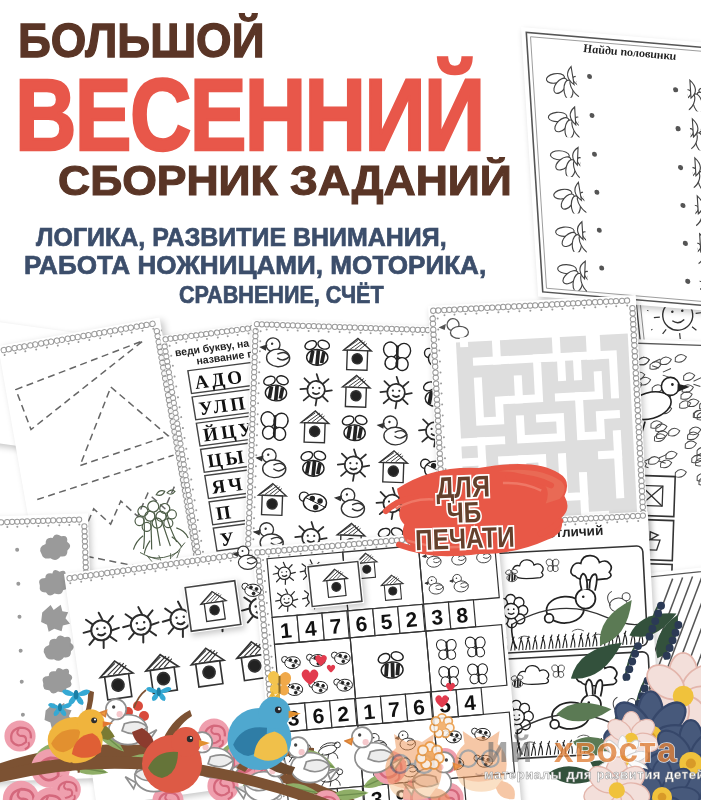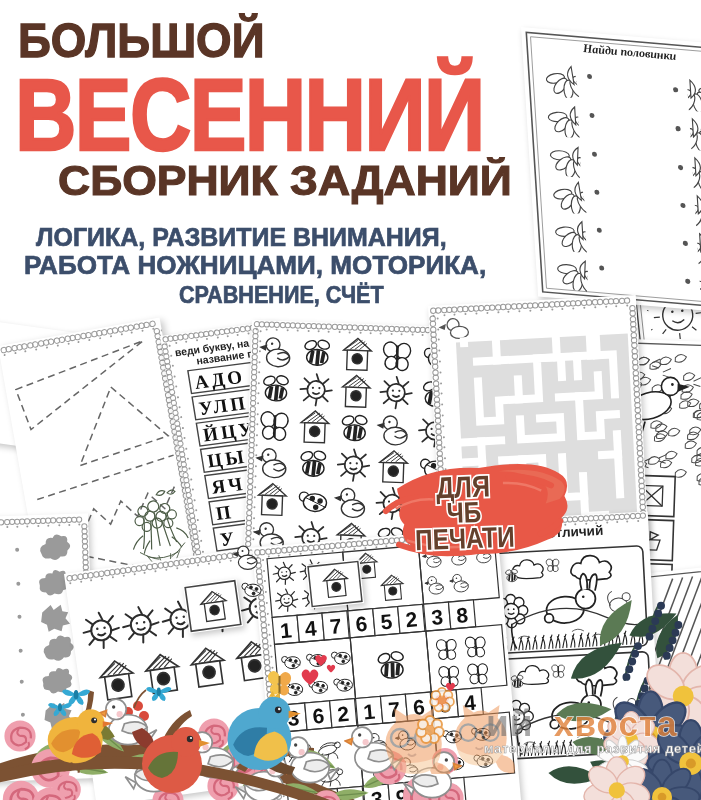--- a/index.html
+++ b/index.html
@@ -2068,21 +2068,21 @@
           <ellipse cx="0" cy="-15" rx="9.5" ry="14" fill="#f3dfda" stroke="#e3b5ab" stroke-width="1.2" transform="rotate(51.4)"></ellipse>
           <ellipse cx="0" cy="-15" rx="9.5" ry="14" fill="#f3dfda" stroke="#e3b5ab" stroke-width="1.2" transform="rotate(102.8)"></ellipse>
           <ellipse cx="0" cy="-15" rx="9.5" ry="14" fill="#f3dfda" stroke="#e3b5ab" stroke-width="1.2" transform="rotate(154.2)"></ellipse>
           <ellipse cx="0" cy="-15" rx="9.5" ry="14" fill="#f3dfda" stroke="#e3b5ab" stroke-width="1.2" transform="rotate(205.6)"></ellipse>
           <ellipse cx="0" cy="-15" rx="9.5" ry="14" fill="#f3dfda" stroke="#e3b5ab" stroke-width="1.2" transform="rotate(257.0)"></ellipse>
           <ellipse cx="0" cy="-15" rx="9.5" ry="14" fill="#f3dfda" stroke="#e3b5ab" stroke-width="1.2" transform="rotate(308.4)"></ellipse>
           <circle r="7" fill="#f0c23c"></circle>
         </g>
       </svg>
     </div>
-<div style="position:absolute;left:340px;top:654px;width:361px;height:120px;">
+<div style="position:absolute;left:340px;top:680px;width:361px;height:120px;">
       <svg width="361" height="120" viewBox="0 0 361 120">
         <g transform="translate(38 42) scale(1.0)" opacity="0.52">
 <path d="M10 60 q-8 -20 8 -34 l-2 -14 12 8 q8 -4 16 0 l12 -8 -2 14 q14 12 8 34 q-6 16 -26 16 q-20 0 -26 -16z" fill="#ef9555"></path>
 <path d="M10 60 q20 14 52 0 q-4 18 -26 18 q-22 0 -26 -18z" fill="#f7c492"></path>
 <circle cx="22" cy="42" r="9" fill="none" stroke="#555" stroke-width="2.4"></circle>
 <circle cx="46" cy="42" r="9" fill="none" stroke="#555" stroke-width="2.4"></circle>
 <path d="M31 42 h6" stroke="#555" stroke-width="2.4"></path>
 <path d="M30 58 q4 4 8 0" stroke="#b05c2a" stroke-width="2" fill="none"></path>
 <path d="M58 66 q18 4 14 20 q-16 2 -20 -12z" fill="#ef9555"></path>
 </g>

